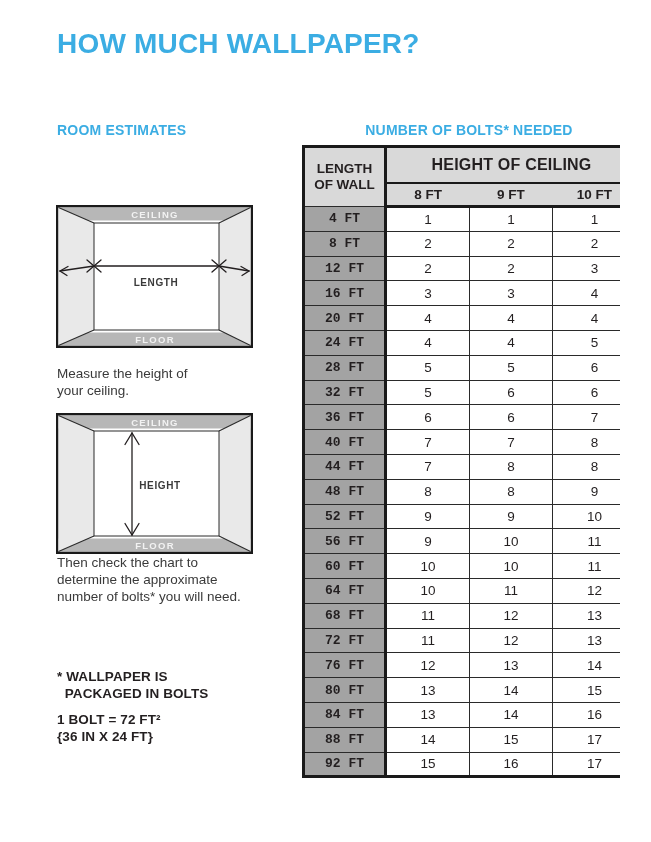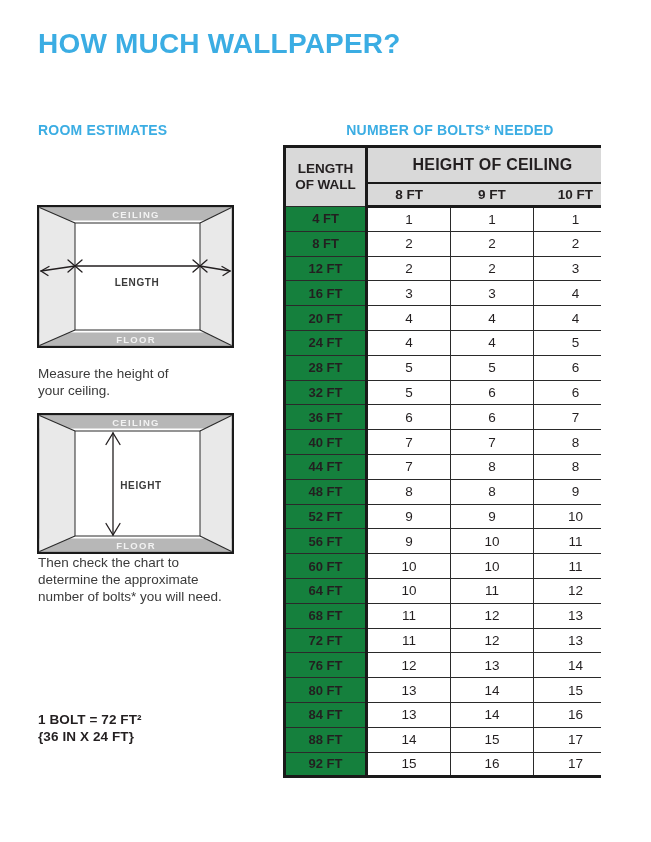--- a/index.html
+++ b/index.html
@@ -1,19 +1,19 @@
 <!DOCTYPE html>
 <html><head>
 <meta charset="utf-8">
 <style>
   * { margin:0; padding:0; box-sizing:border-box; }
   html,body { background:#ffffff; }
   .page {
     position:relative; width:601px; height:842px; background:#ffffff;
-    font-family:"Liberation Sans", sans-serif; color:#231f20; overflow:hidden;
+    font-family:"Liberation Sans", sans-serif; color:#231f20; overflow:hidden;margin-left:19px;
   }
   .title {
     position:absolute; left:38px; top:28px;
     font-size:28px; font-weight:bold; color:#3badе3;
     color:#3bade3; letter-spacing:0.2px;
   }
   .sec-heading {
     position:absolute; font-size:14px; font-weight:bold; color:#3bade3; letter-spacing:0.2px;
   }
   #room-estimates-heading { left:38px; top:122px; }
@@ -55,21 +55,21 @@
   .sub-row th {
     background:#d9d9d9; border-bottom:3px solid #1a1a1a;
     height:24px; font-size:13.5px; font-weight:bold;
   }
   .bolts-table tbody td {
     height:24.8px; border-top:1px solid #2a2a2a; border-left:1px solid #2a2a2a;
     font-size:13.5px; background:#ffffff;
   }
   .bolts-table tbody td.c-label {
     border-left:none; border-right:3px solid #1a1a1a;
-    background:#15803d; font-weight:bold; font-size:13px;
+    background:#a3a3a3; font-weight:bold; font-size:13px;font-family:Liberation Mono, monospace;
   }
 </style>
 </head>
 <body>
 
 <div class="page">
 
   <h1 class="title">HOW MUCH WALLPAPER?</h1>
 
   <h2 class="sec-heading" id="room-estimates-heading">ROOM ESTIMATES</h2>
@@ -127,20 +127,22 @@
       <polyline points="69,110.5 76,122 83,110.5"></polyline>
     </g>
     <text x="99" y="12.5" text-anchor="middle" font-size="9.5" font-weight="bold" letter-spacing="1.3" fill="#f2f2f2">CEILING</text>
     <text x="99" y="136" text-anchor="middle" font-size="9.5" font-weight="bold" letter-spacing="1.3" fill="#f2f2f2">FLOOR</text>
     <text x="104" y="76" text-anchor="middle" font-size="10" font-weight="bold" letter-spacing="0.6" fill="#3a3a3a">HEIGHT</text>
   </svg>
 
   <p class="body-text" id="step3">Then check the chart to
 determine the approximate
 number of bolts* you will need.</p>
+  <p class="note" id="footnote">* WALLPAPER IS
+  PACKAGED IN BOLTS</p>
   <p class="note" id="bolt-note">1 BOLT = 72 FT²
 {36 IN X 24 FT}</p>
 
   <table class="bolts-table">
     <colgroup>
         <col style="width:82px">
         <col style="width:84px">
         <col style="width:83px">
         <col style="width:85px">
       </colgroup>

